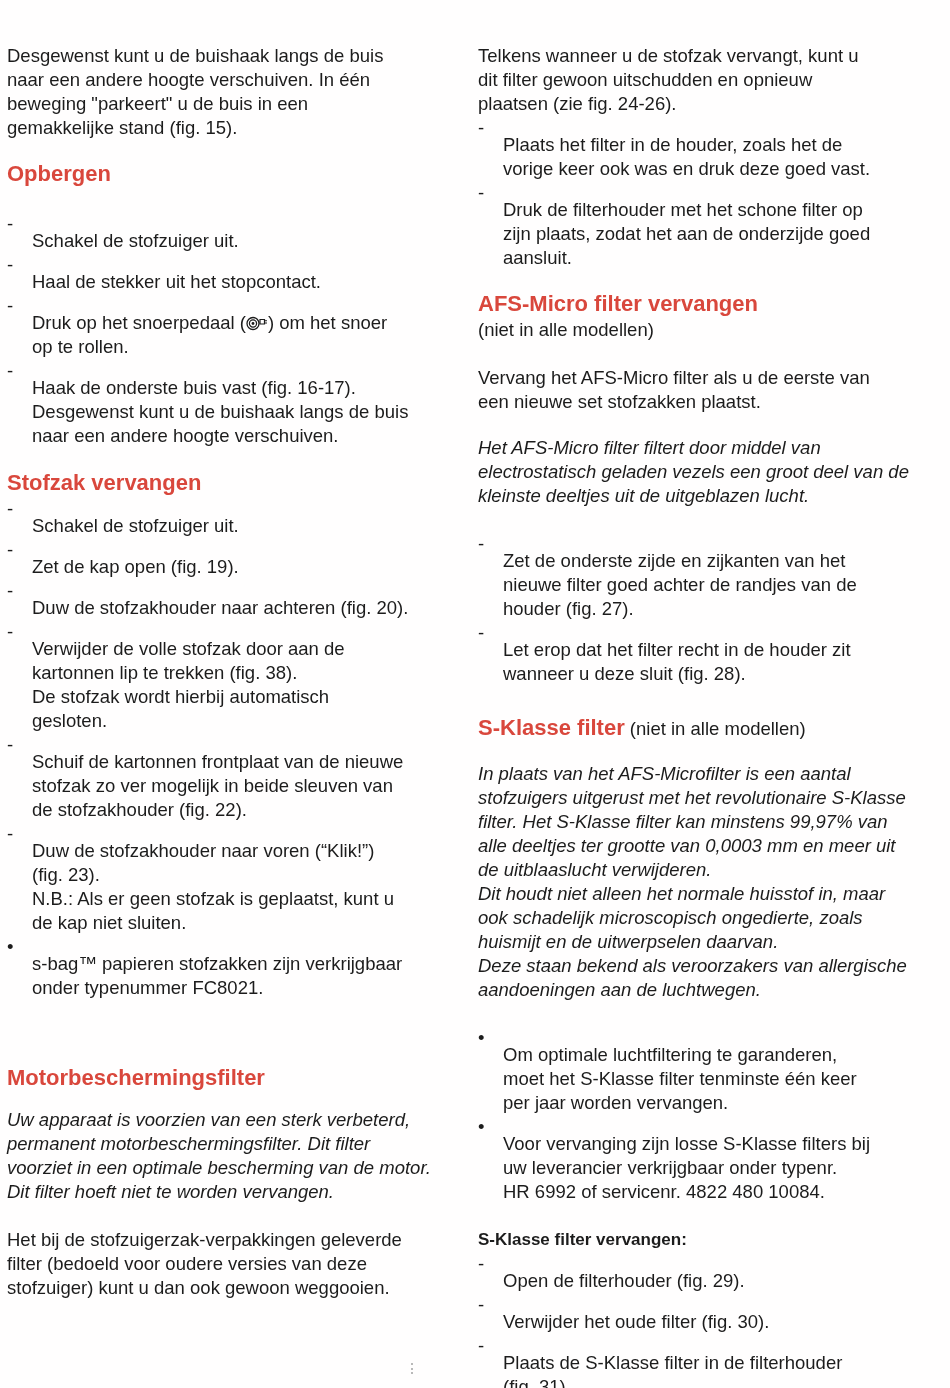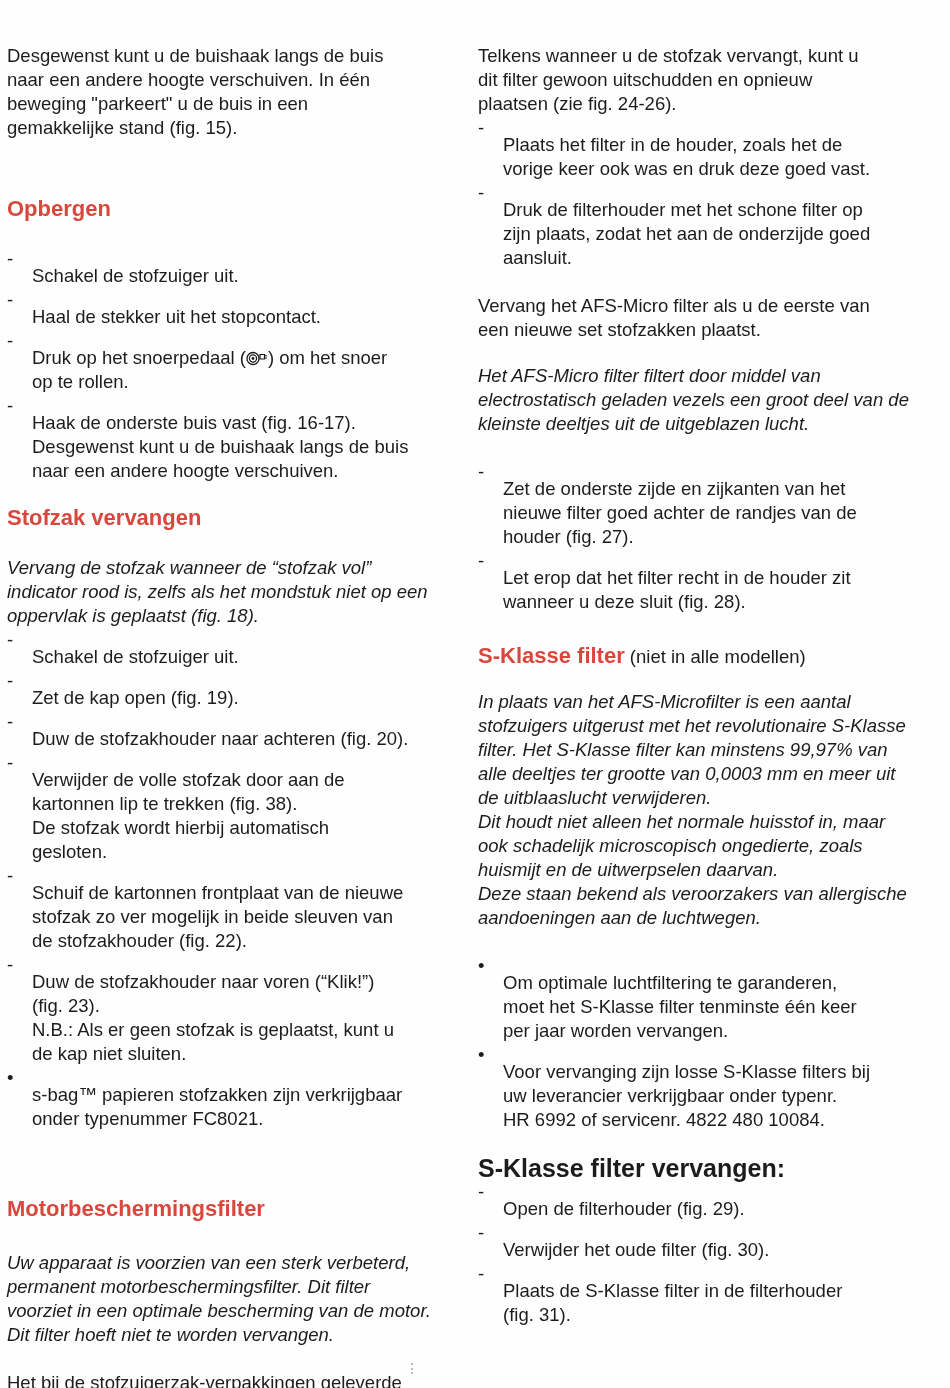--- a/index.html
+++ b/index.html
@@ -5,29 +5,29 @@
   html,body{margin:0;padding:0;background:#ffffff;}
   .page{position:relative;width:950px;height:1388px;background:#fffefe;overflow:hidden;
         font-family:"Liberation Sans",sans-serif;color:#1c1c1c;font-size:18.5px;line-height:24px;padding-left:28px;}
   .col{position:absolute;top:44px;}
   .col-left{left:7px;width:452px;}
   .col-right{left:478px;width:465px;}
   .p{white-space:pre-wrap;}
   .it{font-style:italic;}
   .h{color:#d9473c;font-weight:bold;font-size:22px;line-height:28px;white-space:pre-wrap;}
   .hsub{color:#1c1c1c;font-weight:normal;font-size:18.5px;line-height:24px;}
-  .hb{font-weight:bold;font-size:25px;line-height:24px;white-space:pre-wrap;}
+  .hb{font-weight:bold;font-size:17px;line-height:24px;white-space:pre-wrap;}
   .li{display:flex;}
   .mk{flex:0 0 25px;}
   .tx{flex:1;white-space:pre-wrap;margin-top:17px;}
   .cordicon{vertical-align:-2px;}
   .pagenum{position:absolute;top:1318px;left:0;right:0;text-align:right;font-size:19px;margin-top:8px;}
   .speck{position:absolute;left:411px;top:1363px;height:11px;width:0;border-left:2px dotted #b9b9b9;}
   .mt0{margin-top:0}.mt20{margin-top:20px}.mt22{margin-top:22px}.mt24{margin-top:24px}
-  .mt28{margin-top:28px}.mt42{margin-top:21px}.mt46{margin-top:55px}.mt48{margin-top:28px}.mt64{margin-top:64px}
+  .mt28{margin-top:16px}.mt42{margin-top:21px}.mt46{margin-top:20px}.mt48{margin-top:28px}.mt64{margin-top:64px}
 </style>
 </head>
 <body>
 
 <div class="page">
 
   <div class="col col-left">
 
     <div class="p">Desgewenst kunt u de buishaak langs de buis
 naar een andere hoogte verschuiven. In één
@@ -59,23 +59,20 @@
       <div class="li">
         <span class="mk">-</span>
         <span class="tx">Haak de onderste buis vast (fig. 16-17).
 Desgewenst kunt u de buishaak langs de buis
 naar een andere hoogte verschuiven.</span>
       </div>
     </div>
 
     <div class="h mt42">Stofzak vervangen</div>
 
-    <div class="p it mt24">Vervang de stofzak wanneer de “stofzak vol”
-indicator rood is, zelfs als het mondstuk niet op een
-oppervlak is geplaatst (fig. 18).</div>
 
     <div class="mt0">
       <div class="li">
         <span class="mk">-</span>
         <span class="tx">Schakel de stofzuiger uit.</span>
       </div>
       <div class="li">
         <span class="mk">-</span>
         <span class="tx">Zet de kap open (fig. 19).</span>
       </div>
@@ -136,20 +133,24 @@
 vorige keer ook was en druk deze goed vast.</span>
       </div>
       <div class="li">
         <span class="mk">-</span>
         <span class="tx">Druk de filterhouder met het schone filter op
 zijn plaats, zodat het aan de onderzijde goed
 aansluit.</span>
       </div>
     </div>
 
+    <div class="mt46">
+      <div class="h">AFS-Micro filter vervangen</div>
+      <div class="p">(niet in alle modellen)</div>
+    </div>
 
     <div class="p mt24">Vervang het AFS-Micro filter als u de eerste van
 een nieuwe set stofzakken plaatst.</div>
 
     <div class="p it mt22">Het AFS-Micro filter filtert door middel van
 electrostatisch geladen vezels een groot deel van de
 kleinste deeltjes uit de uitgeblazen lucht.</div>
 
     <div class="mt24">
       <div class="li">

